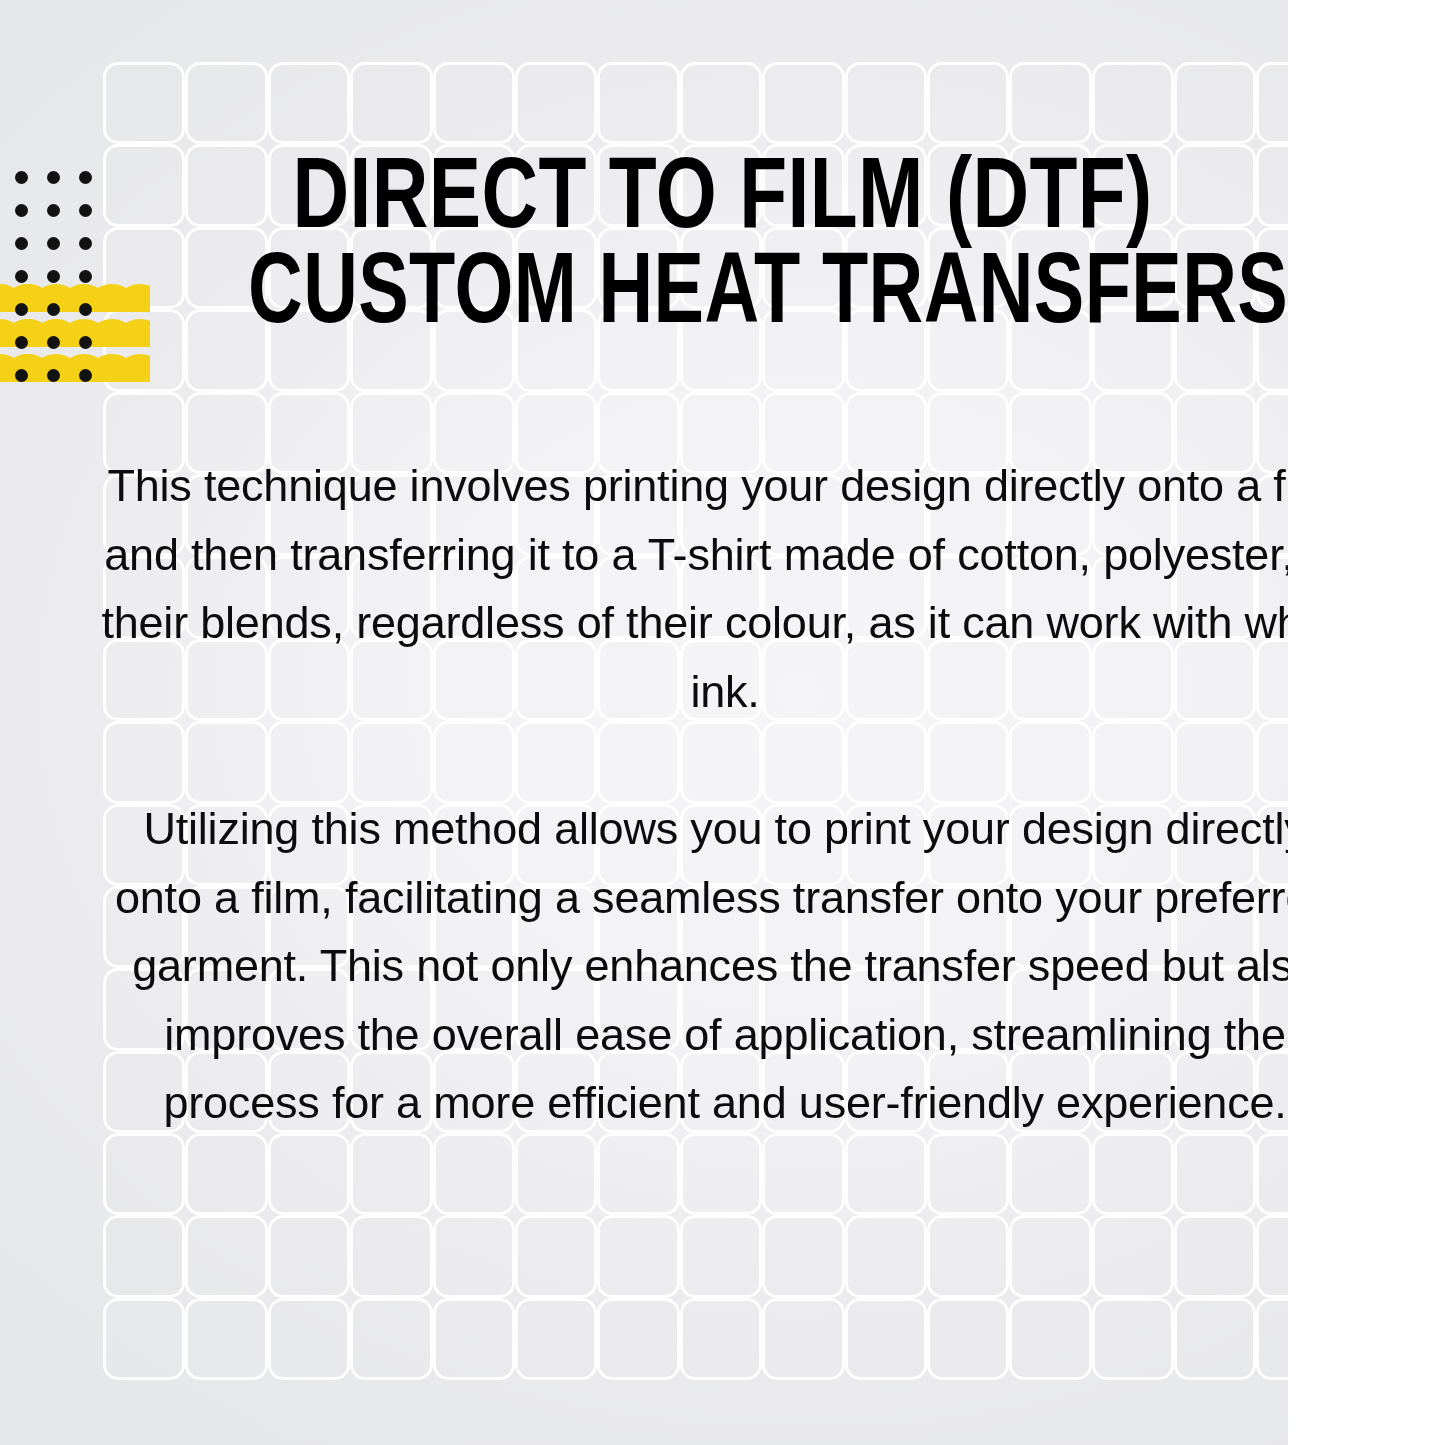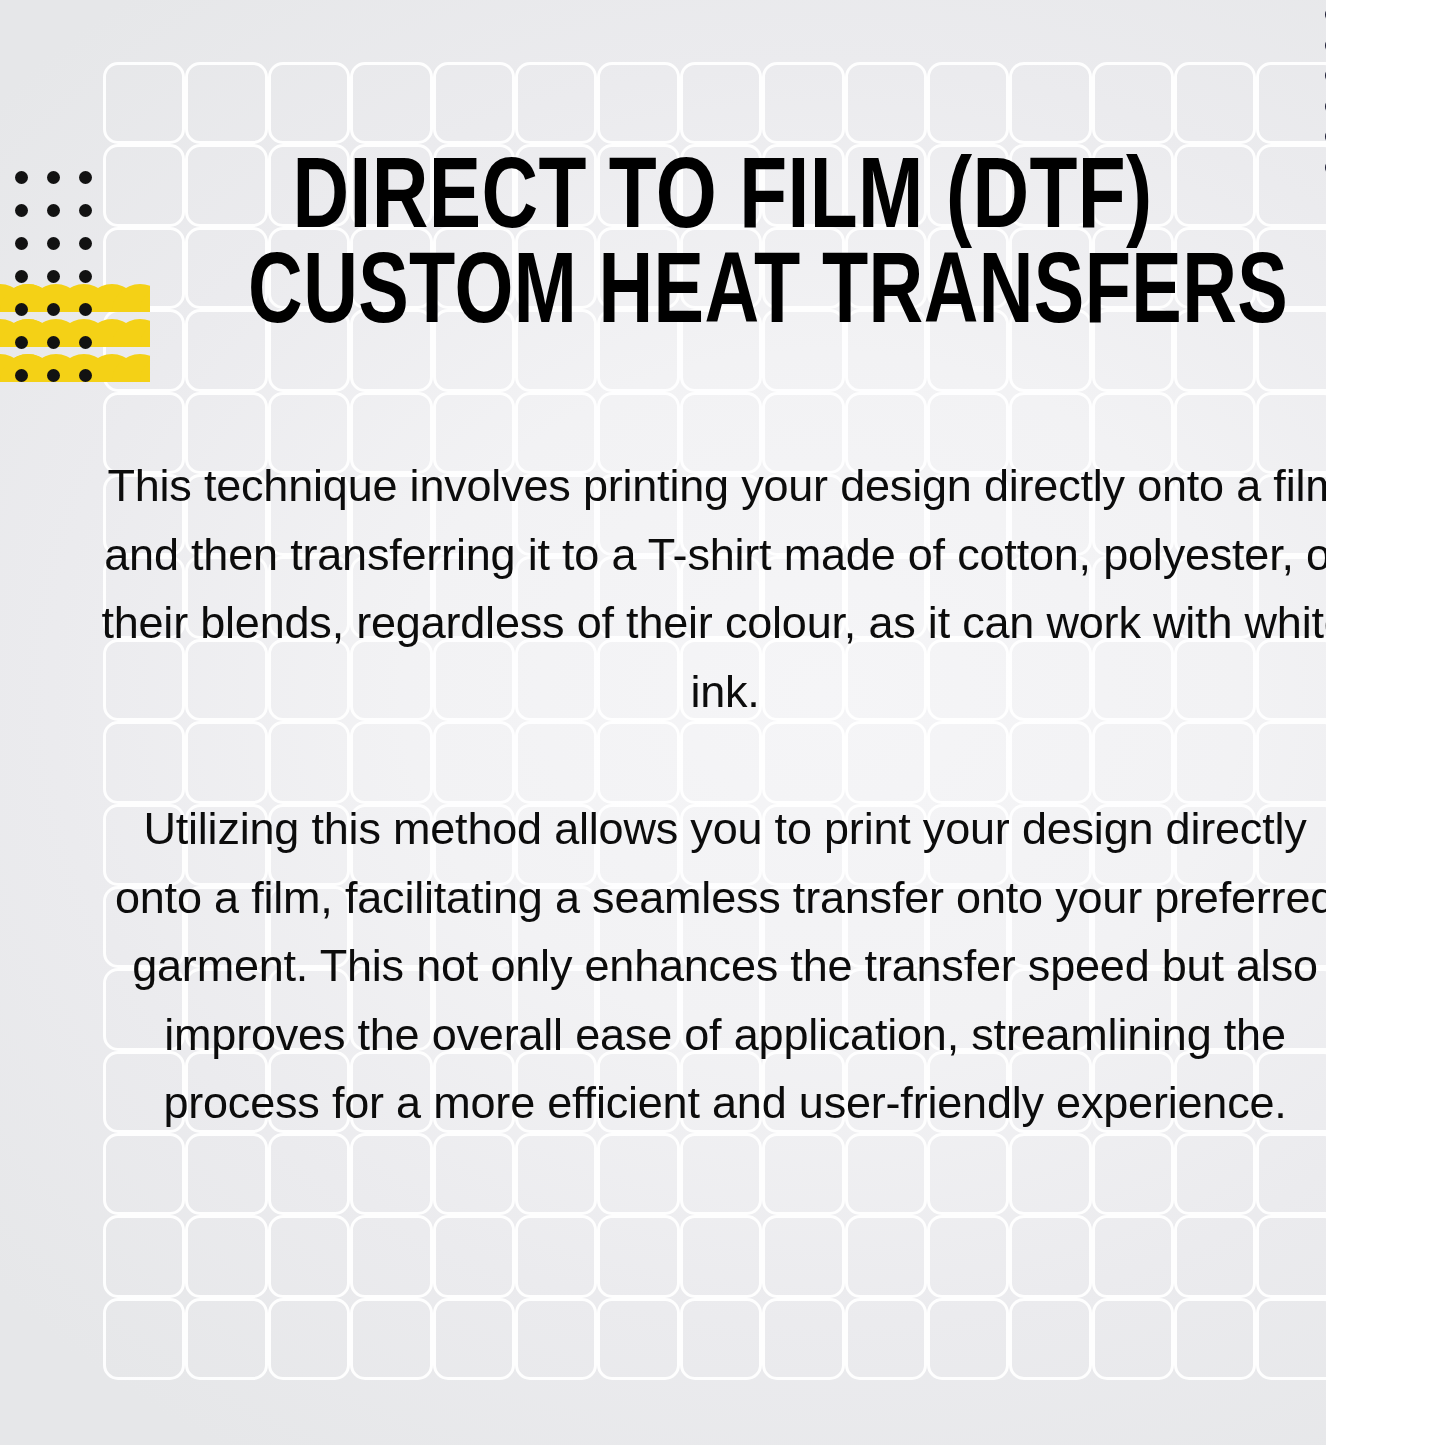--- a/index.html
+++ b/index.html
@@ -9,21 +9,20 @@
     background: #ffffff;
   }
   #canvas {
     position: relative;
     width: 1288px;
     height: 1445px;
     overflow: hidden;
     background:
       radial-gradient(ellipse 1100px 900px at 62% 48%, #f5f5f7 0%, #f2f2f4 38%, #ebebee 70%, #e6e7e9 100%);
     font-family: "Liberation Sans", sans-serif;
-    padding-left: 38px;
   }
 
   
   #grid-layer {
     position: absolute;
     left: 103px;
     top: 62px;
     width: 1238px;
     height: 1320px;
     display: grid;

